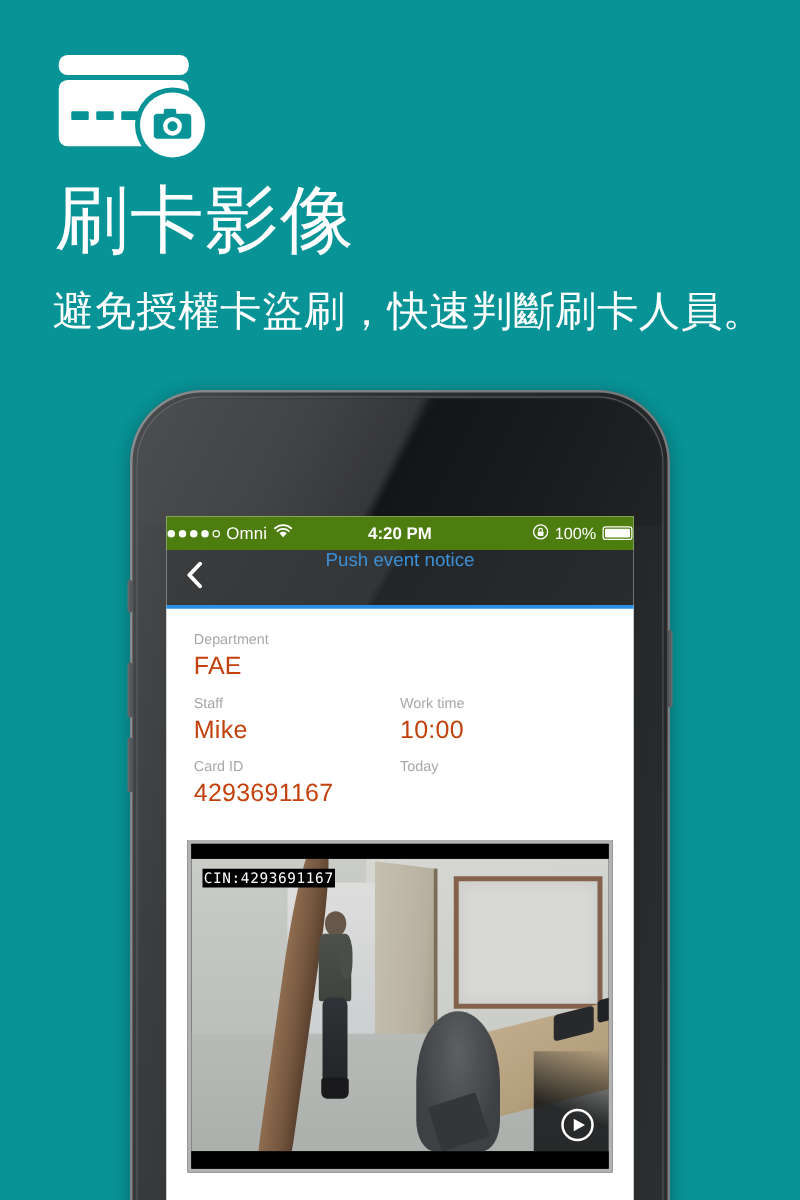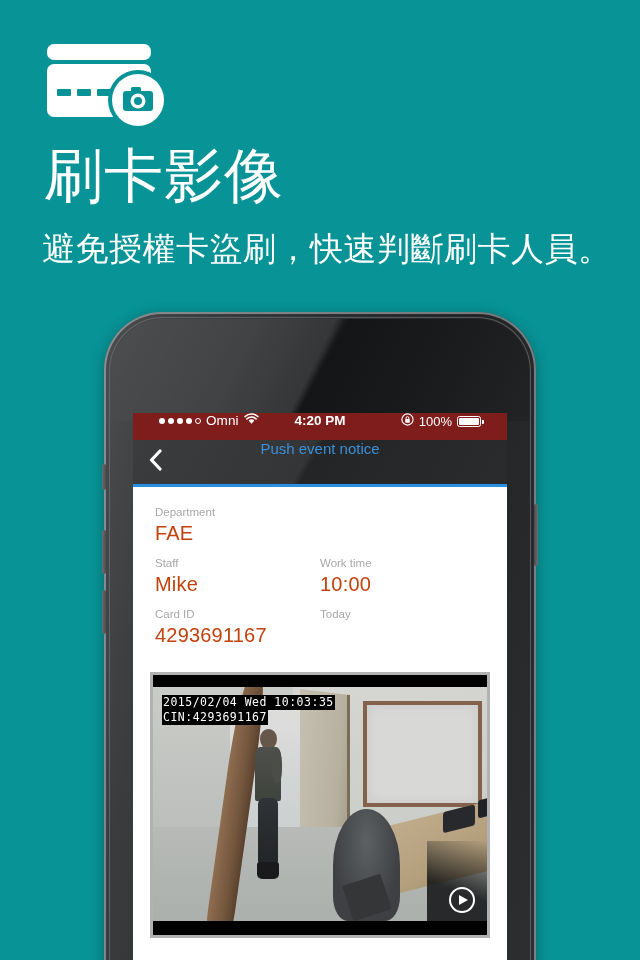--- a/index.html
+++ b/index.html
@@ -188,26 +188,26 @@
     width: 374px;
     height: 599px;
     background: #ffffff;
     overflow: hidden;
   }
 
   
   .statusbar {
     position: relative;
     height: 27px;
-    background: #7f1d1d;
+    background: #4d7c0f;
     display: flex;
-    align-items: flex-start;
+    align-items: center;
     color: #fff;
     font-size: 13.5px;
-    padding: 0 26px;
+    padding: 0 1px;
     box-sizing: border-box;
   }
   .sb-left {
     display: flex;
     align-items: center;
     gap: 5px;
     flex: 1 1 0;
   }
   .sb-dots { display: flex; align-items: center; gap: 3px; }
   .dot {
@@ -650,21 +650,20 @@
         <div class="desk">
           <div class="monitor"></div>
           <div class="monitor2"></div>
         </div>
         <div class="chair"></div>
         <div class="chair-leg"></div>
         <div class="darkcorner"></div>
       </div>
 
       <div class="osd">
-        <div><span>2015/02/04 Wed 10:03:35</span></div>
         <div><span>CIN:4293691167</span></div>
       </div>
 
       <div class="play-btn"></div>
     </div>
 
   </div>
 </div>
 
 </body></html>

